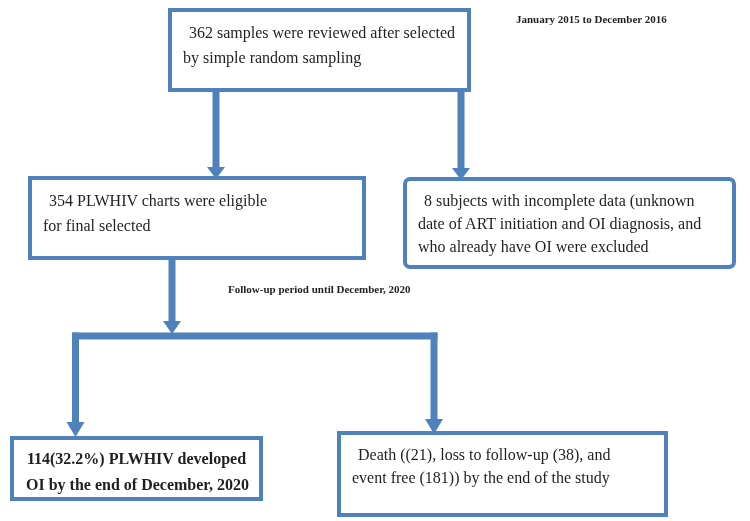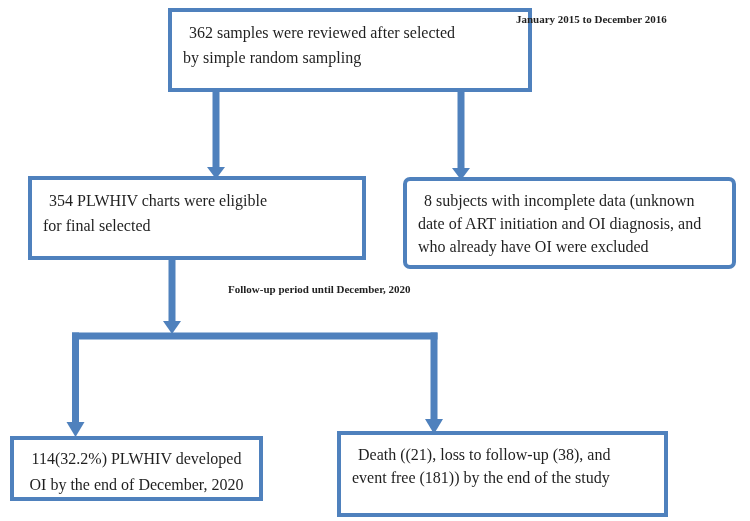--- a/index.html
+++ b/index.html
@@ -9,26 +9,26 @@
     font-family:"Liberation Serif", serif; color:var(--text);
     overflow:hidden;
   }
   .box {
     position:absolute; box-sizing:border-box; background:#ffffff;
     border:4px solid var(--accent);
     font-size:16px; line-height:25px; padding:8px 11px;
   }
   .box .bline { white-space:nowrap; }
   .box .bline:first-child { text-indent:6px; }
-  .box.centered { text-align:center; padding:6px 12px; line-height:26px; }
+  .box.centered { text-align:center; padding:6px 12px; line-height:26px;font-weight:bold; }
   .box.centered .bline:first-child { text-indent:0; }
   .flabel {
     position:absolute; font-weight:bold; font-size:11px; white-space:nowrap;
   }
-  #top-box        { left:168px; top:8px;   width:364px; height:84px; }
+  #top-box        { left:168px; top:8px;   width:303px; height:84px; }
   #mid-left-box   { left:28px;  top:176px; width:338px; height:84px; }
   #mid-right-box  { left:403px; top:177px; width:333px; height:92px; line-height:23px;border-radius:7px; }
   #bottom-left-box{ left:10px;  top:436px; width:253px; height:65px; }
   #bottom-right-box{ left:337px; top:431px; width:331px; height:86px; line-height:23px; }
   #label-period   { left:516px; top:13px; }
   #label-followup { left:188px; top:283px;margin-left:40px; }
   svg.connectors {
     position:absolute; left:0; top:0; width:750px; height:521px;
     pointer-events:none;
   }

